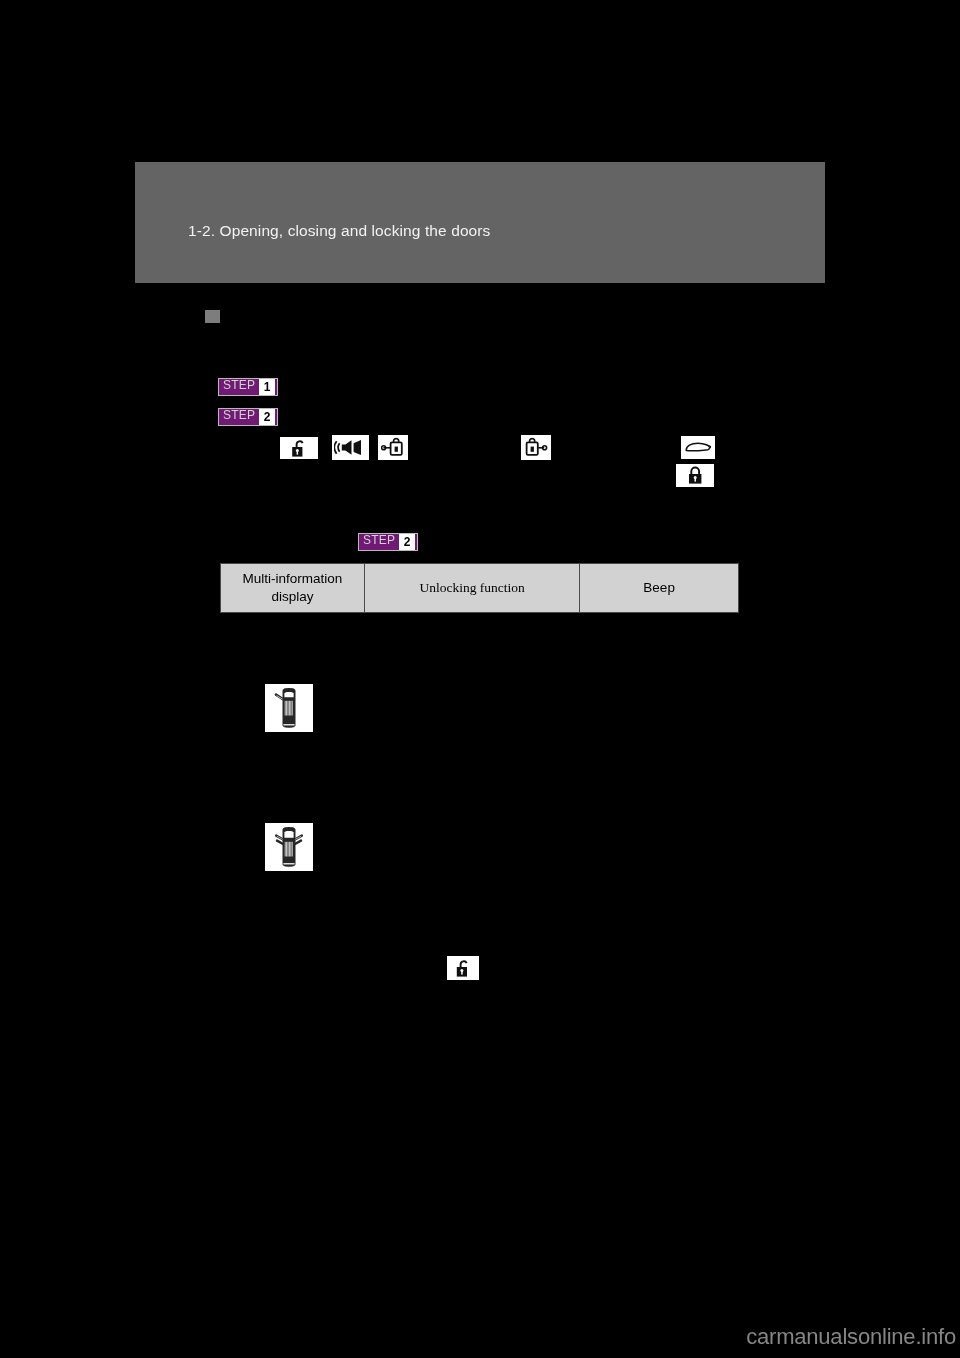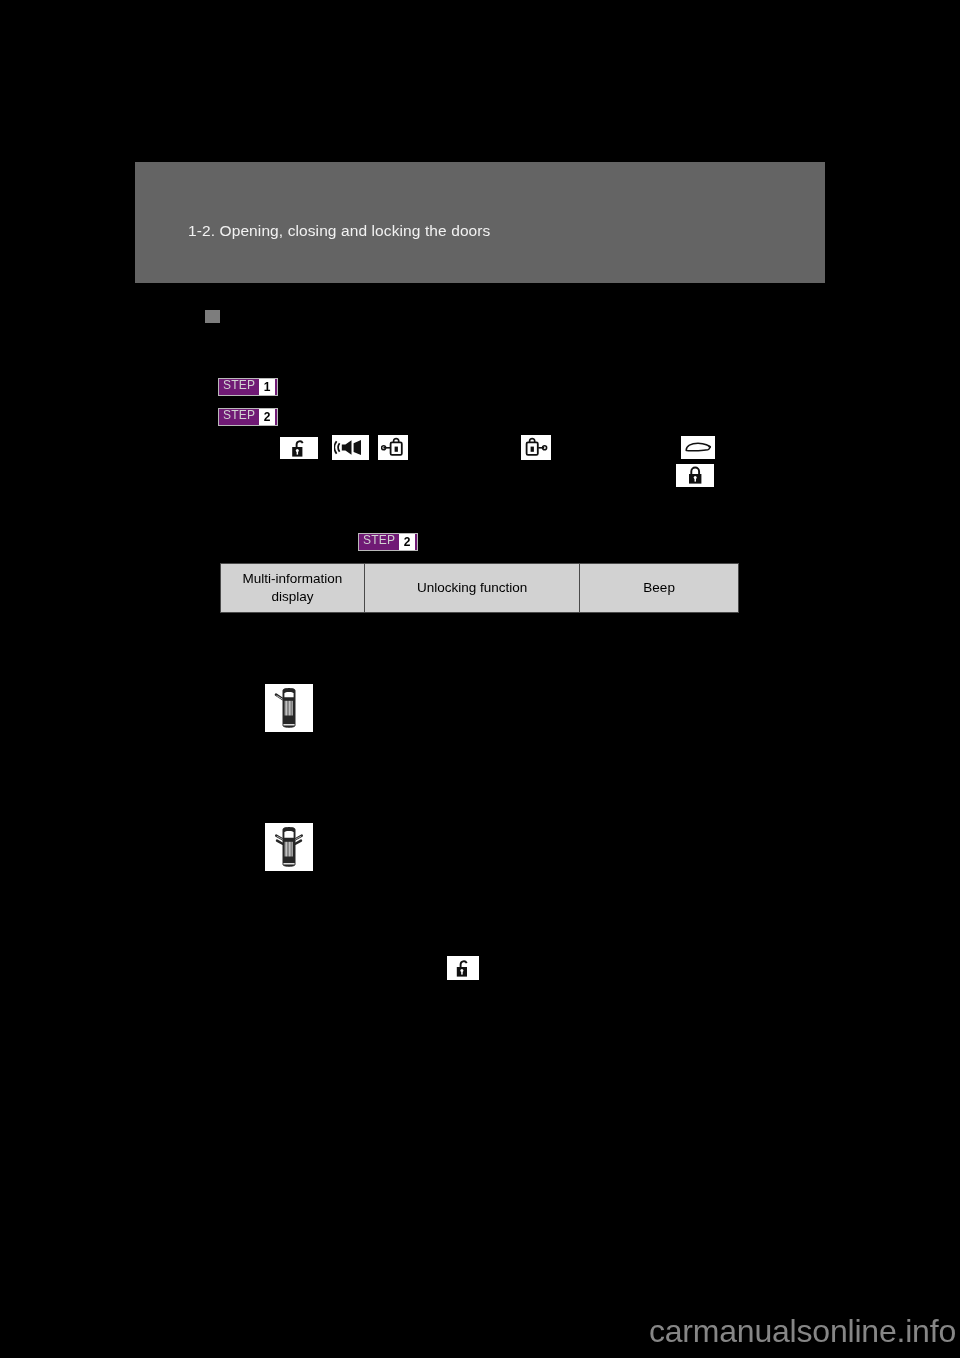--- a/index.html
+++ b/index.html
@@ -120,30 +120,30 @@
     background: #d2d2d2;
     border: 1px solid #4a4a4a;
     color: #000000;
     font-size: 13.5px;
     font-weight: normal;
     text-align: center;
     vertical-align: middle;
     line-height: 1.35;
     padding: 3px 4px;
   }
-  .col-mid  { width: 42%; }
+  .col-mid  { width: 42%; font-family: Liberation Serif, serif; }
   .col-left { width: 27.5%; }
   .col-right{ width: 30.5%; }
 
   
   .watermark {
     position: absolute;
     right: 4px;
     bottom: 8px;
-    font-size: 32px;
+    font-size: 22px;
     color: #868686;
     letter-spacing: -0.2px;
     white-space: nowrap;
   }
 </style>
 </head>
 <body>
 
 <div class="header-band"></div>
 <div class="header-title">1-2. Opening, closing and locking the doors</div>

